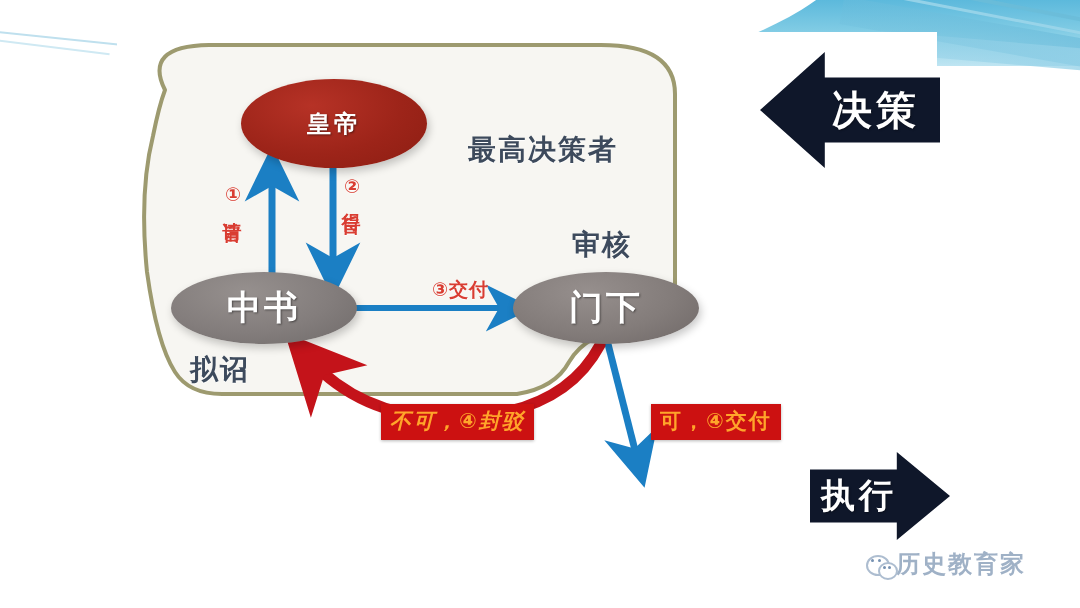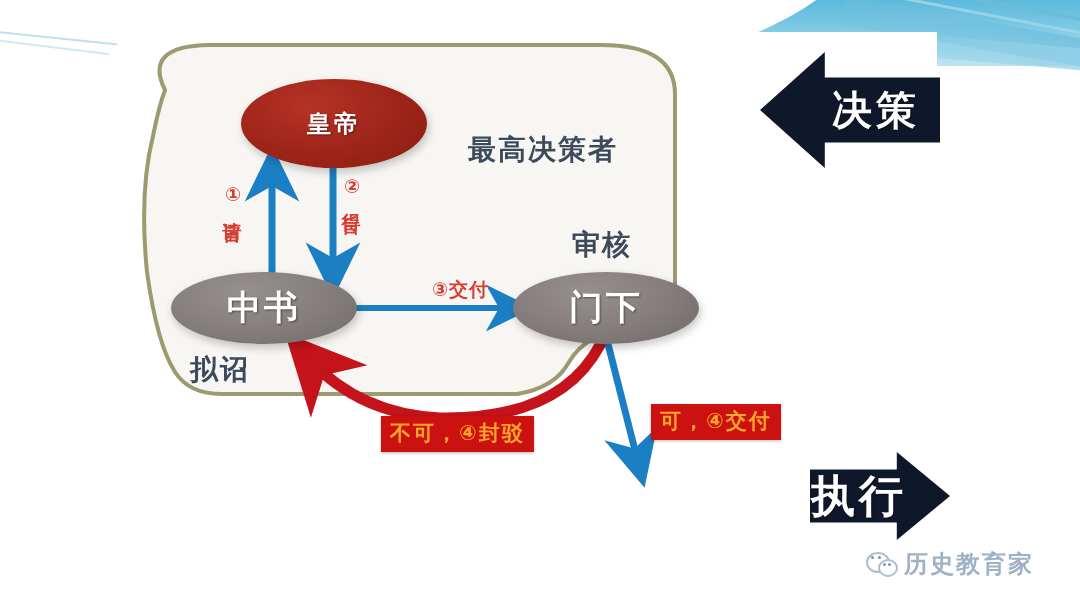--- a/index.html
+++ b/index.html
@@ -97,43 +97,43 @@
     letter-spacing:1px;text-shadow:0 1px 1px rgba(255,255,255,.95);white-space:nowrap;
   }
   .h-jiaofu{left:420px;top:277px;margin-left:12px;}
 
   
   .redbox{
     position:absolute;background:#cc1111;color:#ffa52a;font-weight:700;
     font-size:21px;letter-spacing:2px;padding:3px 9px 5px 9px;white-space:nowrap;
     box-shadow:0 1px 3px rgba(0,0,0,.28);
   }
-  .rb-fengbo{left:381px;top:416px;}
+  .rb-fengbo{left:381px;top:404px;font-style:italic;}
   .rb-kejiaofu{left:651px;top:404px;}
 
   
   .barrow{
     position:absolute;display:flex;align-items:center;justify-content:center;
     background:#0f172a;color:#ffffff;font-weight:700;letter-spacing:4px;
     text-shadow:1px 1px 2px rgba(0,0,0,.35);
   }
   .barrow-left{
     left:760px;top:52px;width:180px;height:116px;font-size:40px;
     clip-path:polygon(0% 50%, 36% 0%, 36% 22%, 100% 22%, 100% 78%, 36% 78%, 36% 100%);
     padding-left:52px;box-sizing:border-box;
   }
   .barrow-right{
-    left:810px;top:452px;width:140px;height:88px;font-size:44px;
+    left:810px;top:452px;width:140px;height:88px;font-size:34px;
     clip-path:polygon(0% 20%, 62% 20%, 62% 0%, 100% 50%, 62% 100%, 62% 80%, 0% 80%);
     padding-right:42px;box-sizing:border-box;
   }
 
   
   .watermark{
-    position:absolute;left:866px;top:548px;display:flex;align-items:center;gap:8px;
+    position:absolute;left:866px;top:548px;display:flex;align-items:flex-end;
     color:#8fa4bd;font-size:24px;font-weight:700;letter-spacing:2px;opacity:.85;
   }
   .wechat{width:30px;height:26px;position:relative;}
   .wechat .big{
     position:absolute;left:0;top:1px;width:20px;height:17px;border:2px solid #9fb2c8;
     border-radius:50%;background:#fff;
   }
   .wechat .small{
     position:absolute;left:12px;top:8px;width:16px;height:14px;border:2px solid #9fb2c8;
     border-radius:50%;background:#fff;

